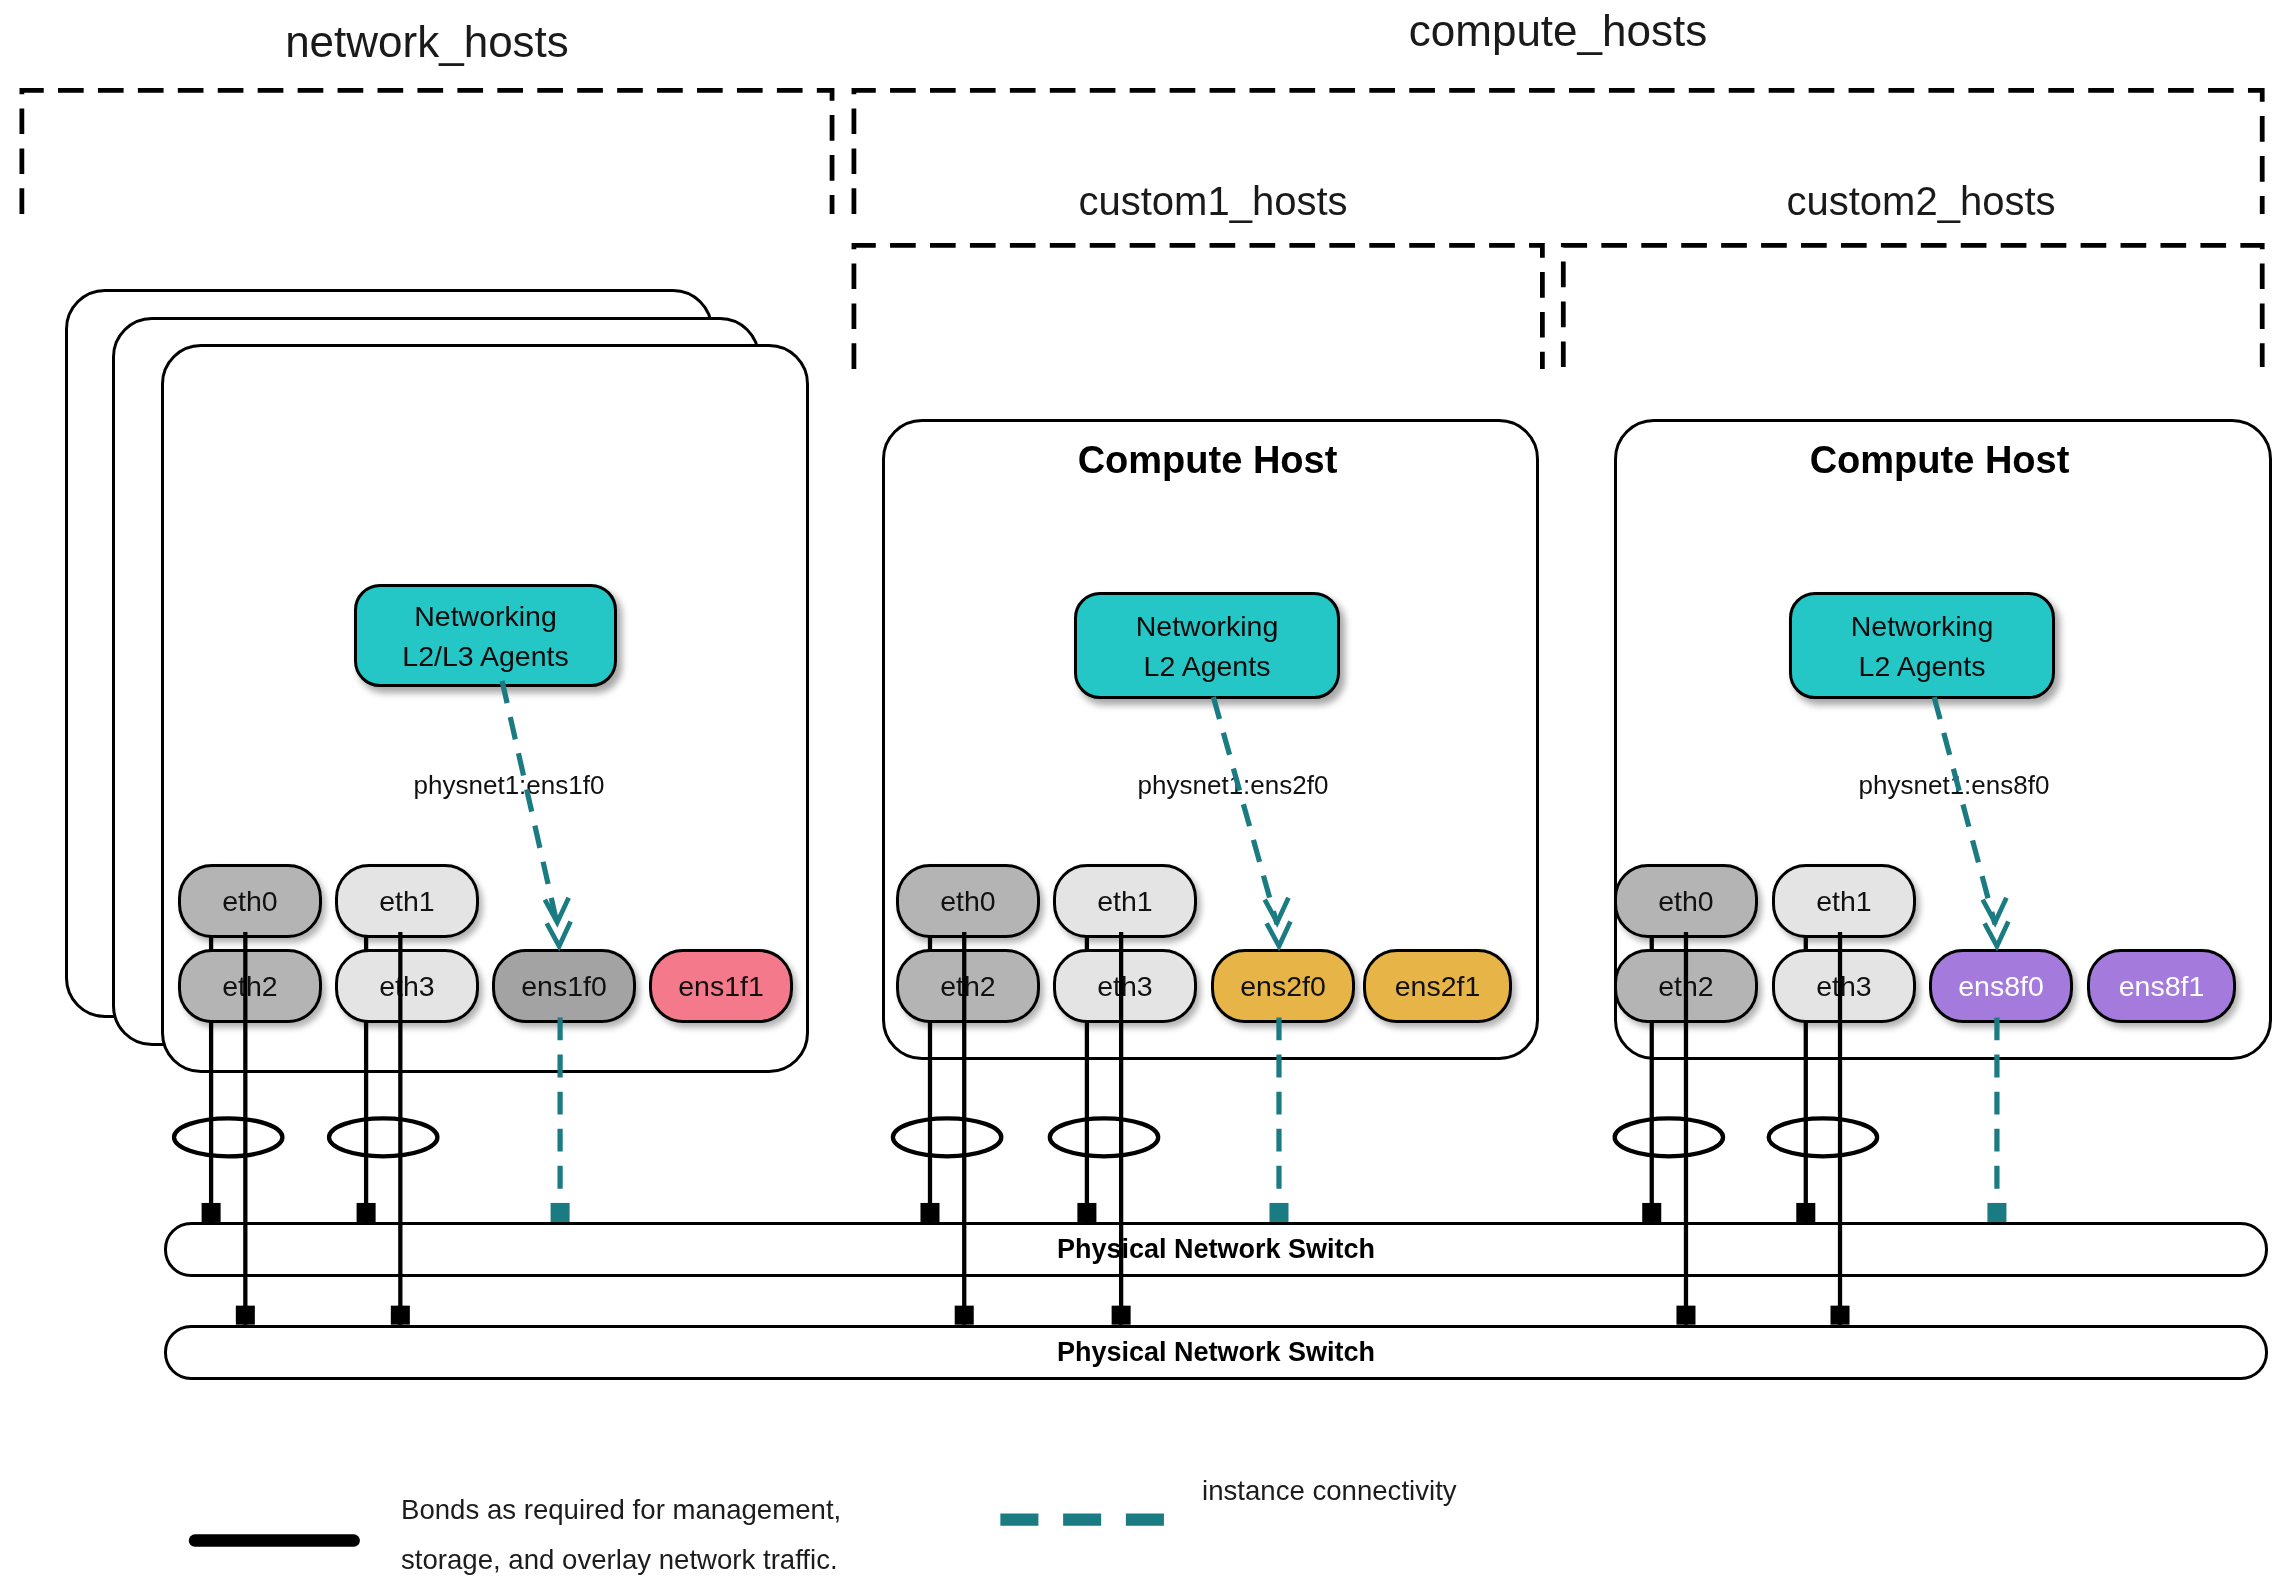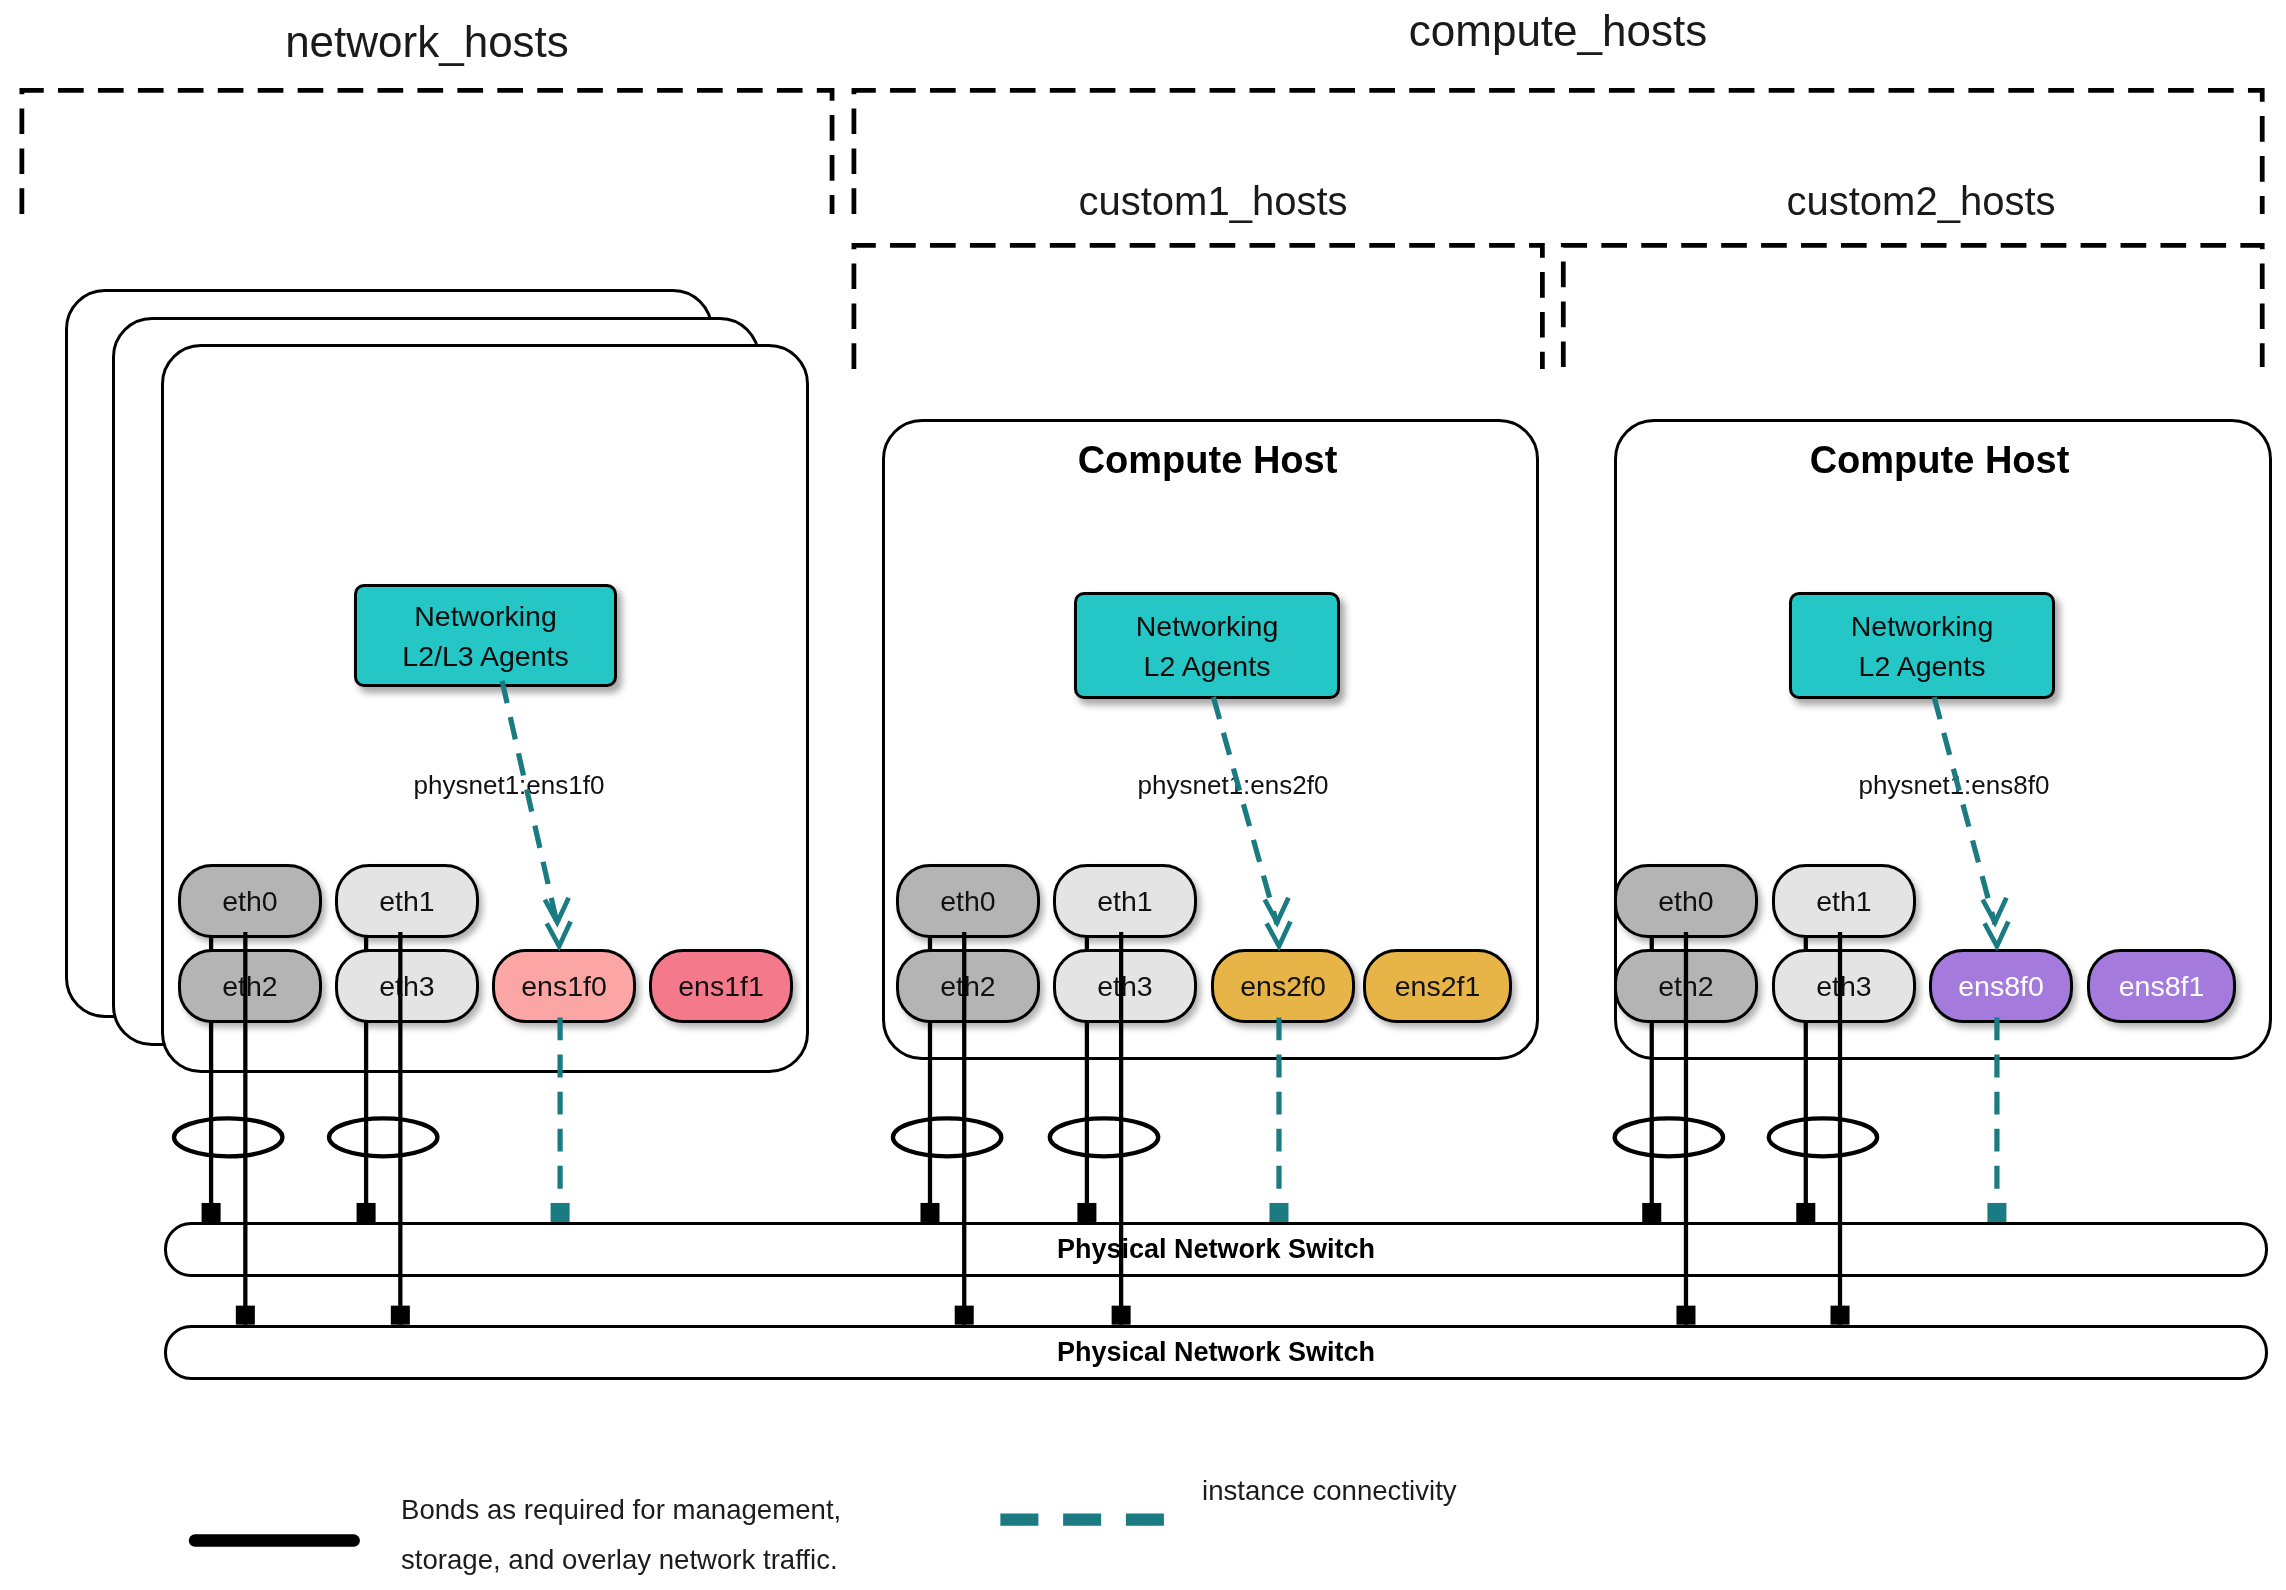--- a/index.html
+++ b/index.html
@@ -9,21 +9,21 @@
   .z0{z-index:0}.z2{z-index:2}.z4{z-index:4}
 
   .group-label{position:absolute;text-align:center;font-size:44px;font-weight:400;color:#1a1a1a;z-index:3;}
   .group-label.small{font-size:40px;}
 
   .host-box{position:absolute;background:#fff;border:3.8px solid #000;border-radius:40px;z-index:1;}
   .back-box{position:absolute;background:#fff;border:3.8px solid #000;border-radius:40px;z-index:0;}
 
   .host-title{position:absolute;text-align:center;font-weight:700;font-size:38px;line-height:54px;color:#000;z-index:3;}
 
-  .agent-box{position:absolute;border:3.8px solid #000;border-radius:10px;display:flex;flex-direction:column;
+  .agent-box{position:absolute;border:3.8px solid #000;border-radius:26px;display:flex;flex-direction:column;
              align-items:center;justify-content:center;font-size:28.5px;line-height:40px;color:#0b0b0b;
              box-shadow:4.8px 5.7px 7.6px rgba(0,0,0,0.35);z-index:3;text-align:center;}
 
   .physnet{position:absolute;width:304px;text-align:center;font-size:26px;color:#111;z-index:3;}
 
   .pill{position:absolute;height:68px;border:3.8px solid #000;border-radius:34px;display:flex;align-items:center;
         justify-content:center;font-size:28.5px;box-shadow:3.8px 4.8px 6.7px rgba(0,0,0,0.30);z-index:3;}
 
   .switch-bar{position:absolute;left:164px;width:2098px;height:49px;background:#fff;border:3.8px solid #000;
               border-radius:27px;display:flex;align-items:center;justify-content:center;z-index:3;}
@@ -68,21 +68,21 @@
 
   <div class="agent-box" style="left: 354px; top: 584px; width: 257px; height: 97px; background: rgb(37, 198, 198);">
     <div>Networking</div>
     <div>L2/L3 Agents</div>
   </div>
   <div class="physnet" style="left:357px;top:770px">physnet1:ens1f0</div>
   <div class="pill" style="left: 178px; top: 864px; width: 138px; background: rgb(180, 180, 180); color: rgb(17, 17, 17);">eth0</div>
   <div class="pill" style="left: 335px; top: 864px; width: 138px; background: rgb(228, 228, 228); color: rgb(17, 17, 17);">eth1</div>
   <div class="pill" style="left: 178px; top: 949px; width: 138px; background: rgb(180, 180, 180); color: rgb(17, 17, 17);">eth2</div>
   <div class="pill" style="left: 335px; top: 949px; width: 138px; background: rgb(228, 228, 228); color: rgb(17, 17, 17);">eth3</div>
-  <div class="pill" style="left: 492px; top: 949px; width: 138px; background: #fca5a5; color: rgb(17, 17, 17);">ens1f0</div>
+  <div class="pill" style="left: 492px; top: 949px; width: 138px; background: #a3a3a3; color: rgb(17, 17, 17);">ens1f0</div>
   <div class="pill" style="left: 649px; top: 949px; width: 138px; background: rgb(244, 121, 138); color: rgb(17, 17, 17);">ens1f1</div>
 
   <div class="host-title" style="left:901px;top:433px;width:613px">
     <div>Compute Host</div>
   </div>
   <div class="agent-box" style="left: 1074px; top: 592px; width: 260px; height: 101px; background: rgb(37, 198, 198);">
     <div>Networking</div>
     <div>L2 Agents</div>
   </div>
   <div class="physnet" style="left:1081px;top:770px">physnet1:ens2f0</div>

